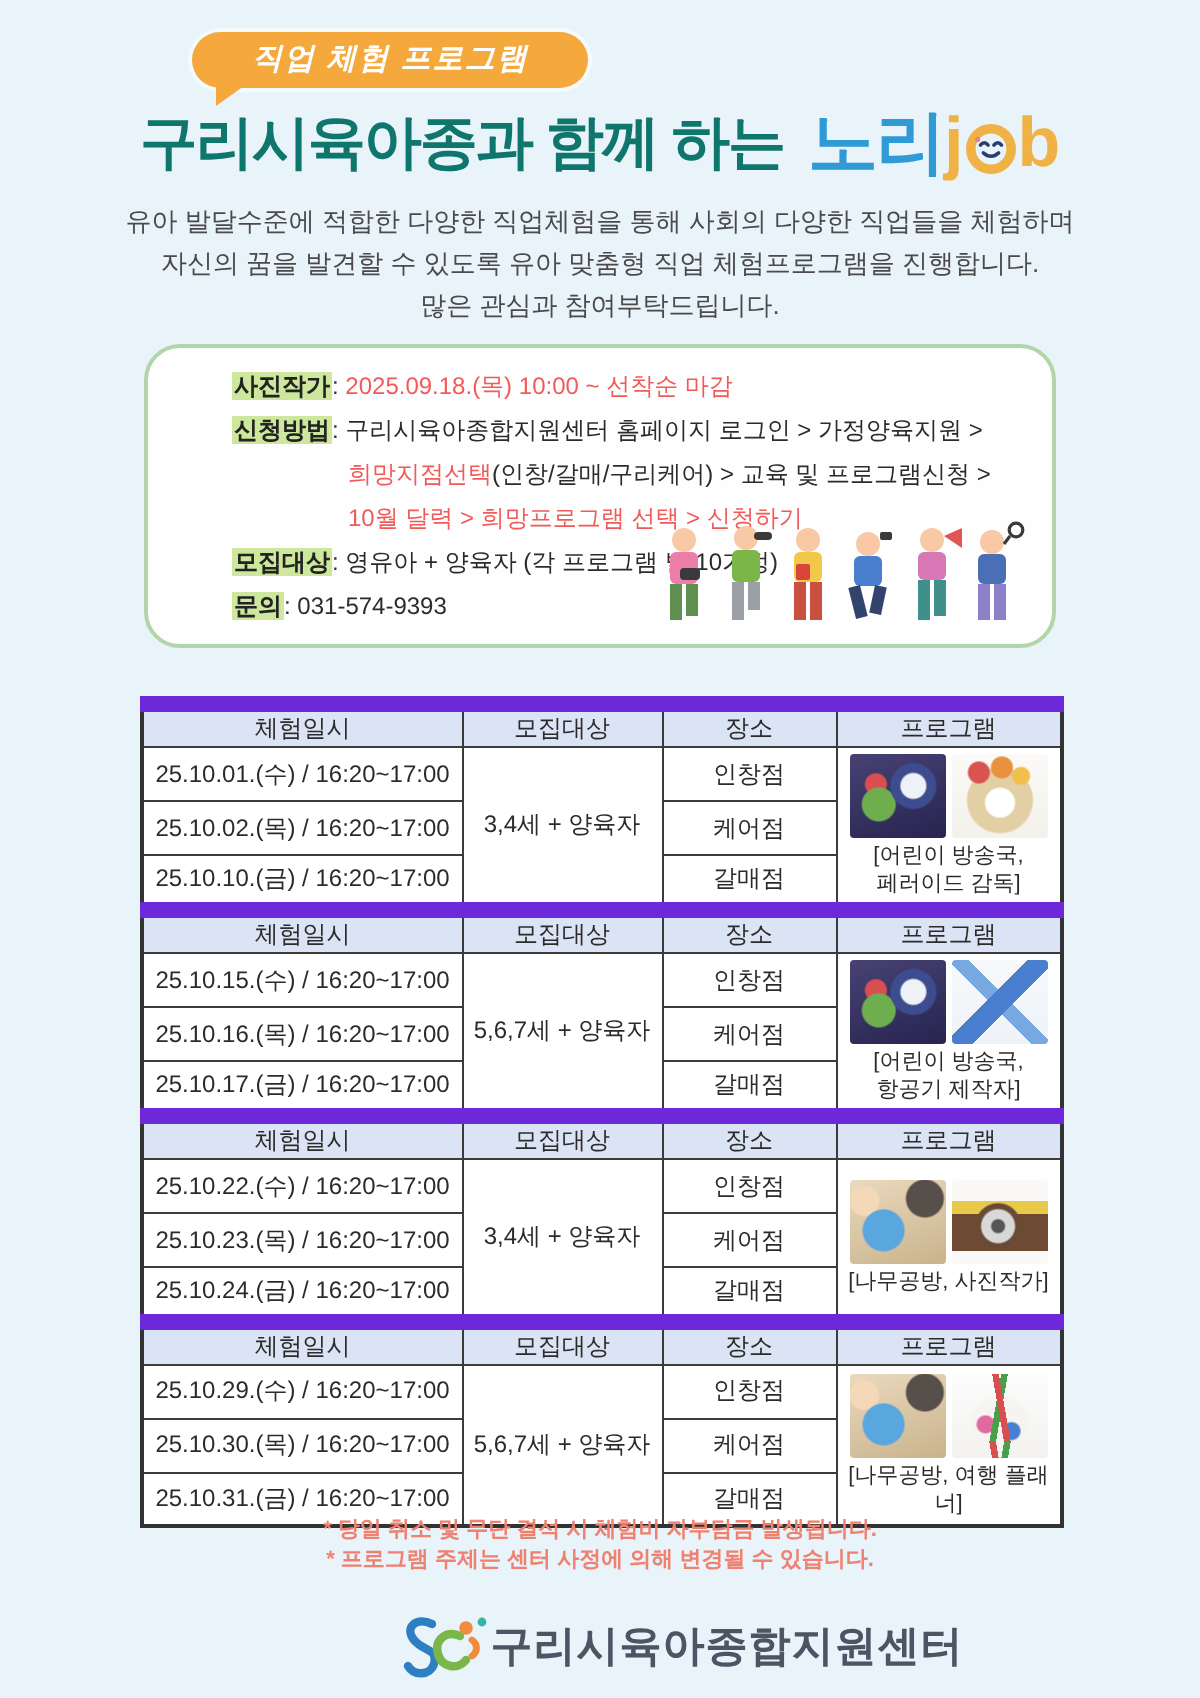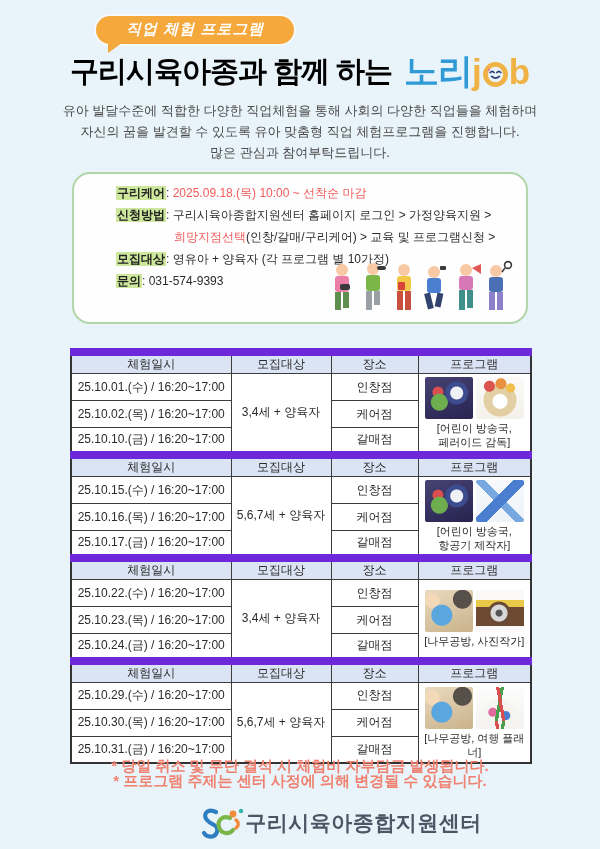--- a/index.html
+++ b/index.html
@@ -23,21 +23,21 @@
   }
   .badge::after{
     content:''; position:absolute; left:12px; bottom:-9px;
     border-style:solid; border-width:10px 14px 0 0;
     border-color:#f5a83c transparent transparent transparent;
   }
   .title-row{
     position:absolute; top:48px; left:0; width:100%;
     display:flex; justify-content:center; align-items:center; gap:12px;
   }
-  .title-prefix{ font-size:29px; font-weight:800; color:#000000; letter-spacing:-1px; }
+  .title-prefix{ font-size:29px; font-weight:800; color:#0f766e; letter-spacing:-1px; }
   .brand{ display:flex; align-items:center; }
   .brand-ko{ font-size:35px; font-weight:800; color:#2f9ad6; letter-spacing:-1px; }
   .brand-en{ font-size:35px; font-weight:800; color:#f0b244; }
   .smiley{ width:25px; height:25px; margin:6px 1px 0; }
   .desc{
     position:absolute; top:100px; left:0; width:100%;
     text-align:center; font-size:13px; color:#4a4a4a; line-height:21px;
   }
 
   
@@ -116,21 +116,21 @@
       linear-gradient(100deg, transparent 47%, #4aa04a 47% 53%, transparent 53%) 0 -8px,
       radial-gradient(circle at 35% 60%, #e06a9f 0 4px, transparent 5px),
       radial-gradient(circle at 62% 68%, #4a7fd0 0 4px, transparent 5px),
       radial-gradient(circle at 50% 62%, #f6f4f0 0 14px, transparent 15px),
       linear-gradient(#fcfcfc,#f3f2ef);
   }
 
   
   .notes{
     position:absolute; top:758px; left:0; width:100%;
-    text-align:center; font-size:15px; line-height:15px; color:#ef8170; font-weight:bold;
+    text-align:center; font-size:11px; line-height:15px; color:#ef8170; font-weight:bold;
   }
   .footer{
     position:absolute; top:806px; left:0; width:100%;
     display:flex; justify-content:center; align-items:center; gap:1px;margin-left:41px;
   }
   .org-name{ font-size:21px; color:#4b5563; font-weight:600; letter-spacing:.5px; }
 </style>
 </head>
 <body>
 
@@ -153,23 +153,24 @@
 </div>
 
 <div class="desc">
   <div>유아 발달수준에 적합한 다양한 직업체험을 통해 사회의 다양한 직업들을 체험하며</div>
   <div>자신의 꿈을 발견할 수 있도록 유아 맞춤형 직업 체험프로그램을 진행합니다.</div>
   <div>많은 관심과 참여부탁드립니다.</div>
 </div>
 
 <div class="info-box">
   <div class="info-rows">
-      <div class="info-line"><span class="label">구리케어</span>: <span class="seg-red">2025.09.18.(목) 10:00 ~ 선착순 마감</span></div>
+      <div class="info-line"><span class="label">사진작가</span>: <span class="seg-red">2025.09.18.(목) 10:00 ~ 선착순 마감</span></div>
       <div class="info-line"><span class="label">신청방법</span>: <span class="seg-dark">구리시육아종합지원센터 홈페이지 로그인 &gt; 가정양육지원 &gt;</span></div>
       <div class="info-line indent"><span class="seg-red">희망지점선택</span><span class="seg-dark">(인창/갈매/구리케어) &gt; 교육 및 프로그램신청 &gt;</span></div>
+      <div class="info-line indent"><span class="seg-red">10월 달력 &gt; 희망프로그램 선택 &gt; 신청하기</span></div>
       <div class="info-line"><span class="label">모집대상</span>: <span class="seg-dark">영유아 + 양육자 (각 프로그램 별 10가정)</span></div>
       <div class="info-line"><span class="label">문의</span>: <span class="seg-dark">031-574-9393</span></div>
     </div>
   <svg class="people" width="186" height="56" viewBox="0 0 186 56" aria-hidden="true">
 
     <g>
       <circle cx="14" cy="10" r="6" fill="#f8c9a4"></circle>
       <rect x="7" y="16" width="14" height="16" rx="3" fill="#ec7fa9"></rect>
       <rect x="7" y="32" width="6" height="18" fill="#5e8f4e"></rect>
       <rect x="15" y="32" width="6" height="16" fill="#5e8f4e"></rect>

